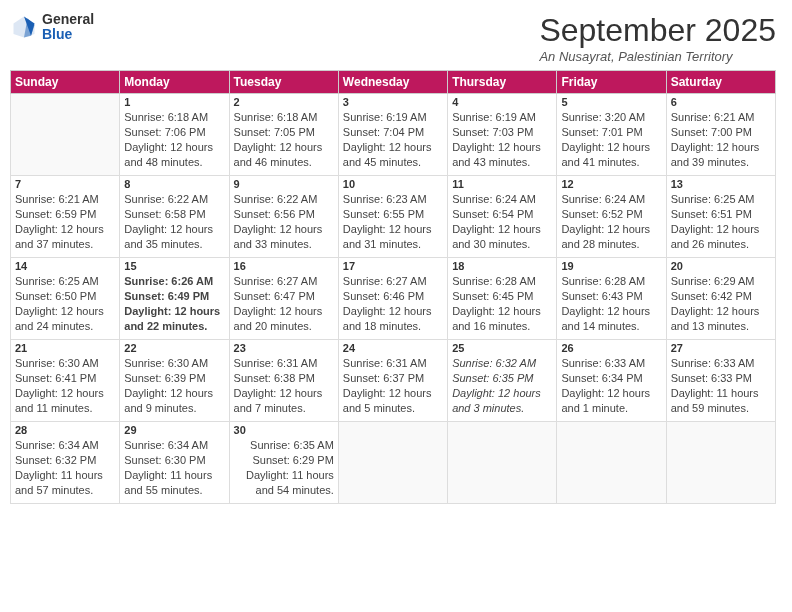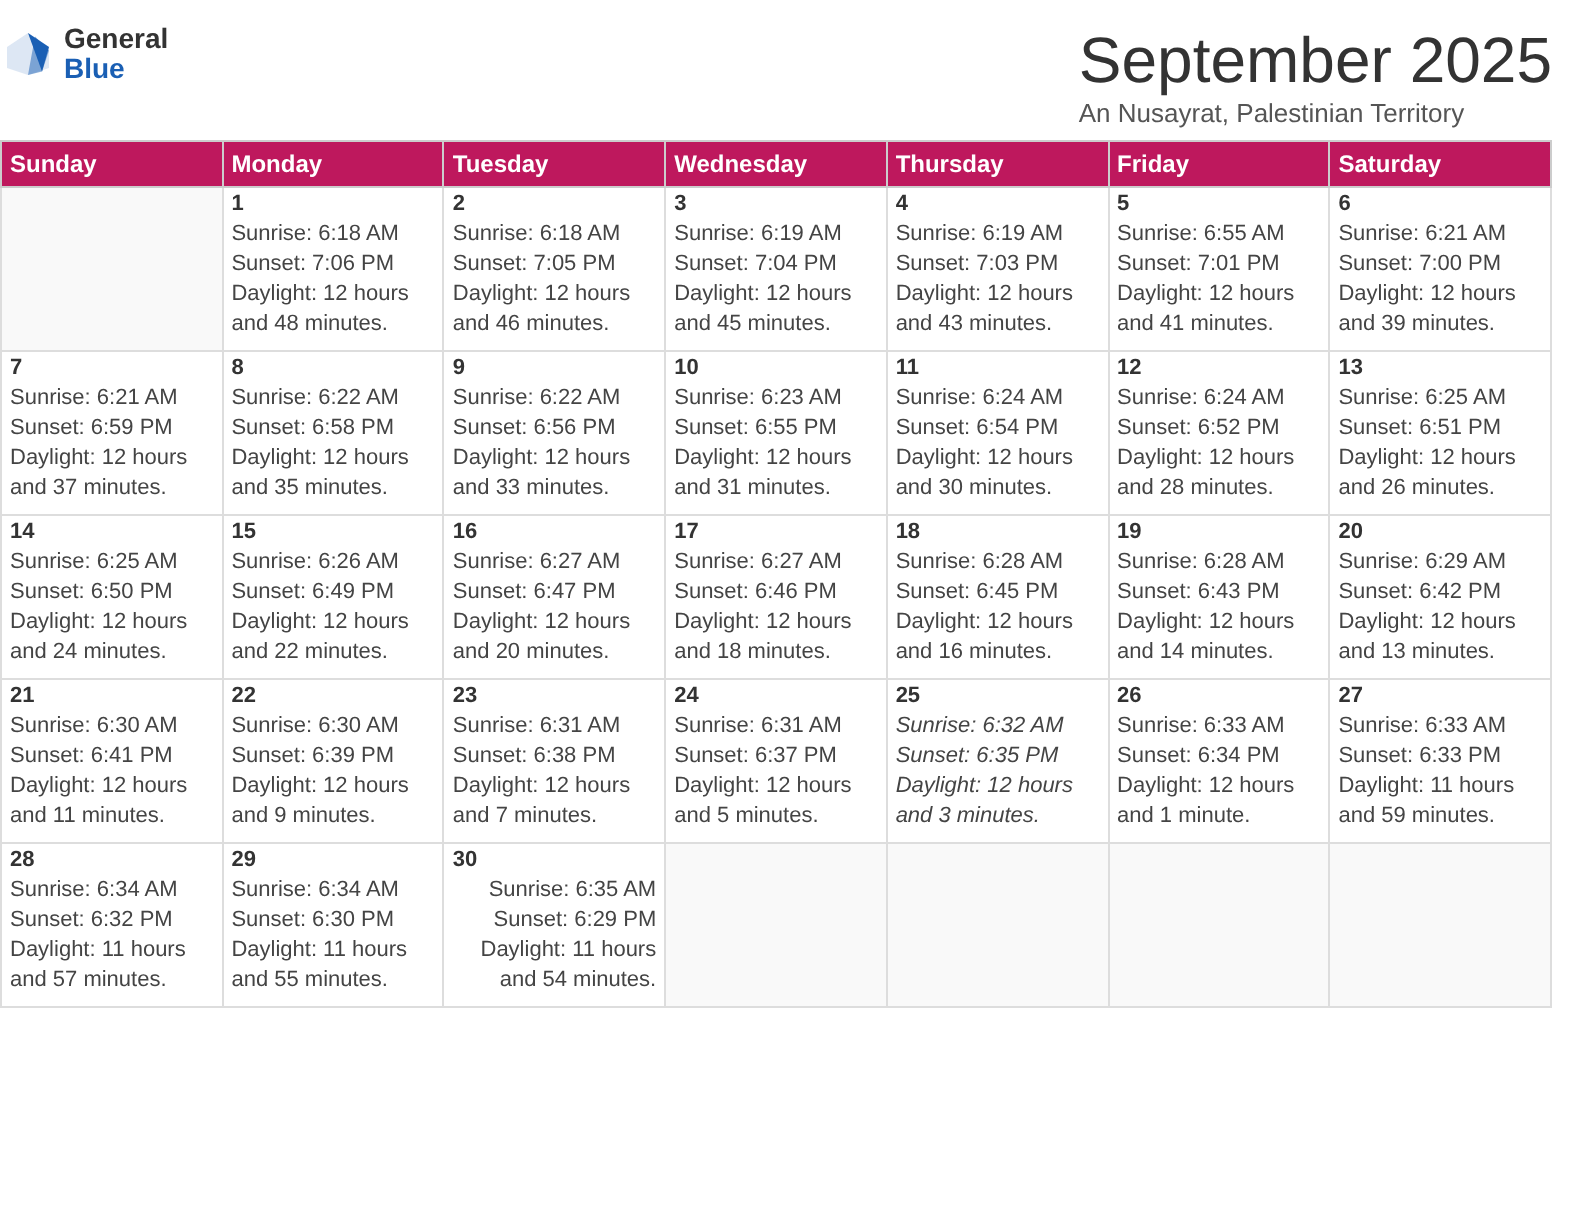--- a/index.html
+++ b/index.html
@@ -6,21 +6,21 @@
     body {
       font-family: Arial, sans-serif;
       background: #fff;
       width: 792px;
       height: 612px;
       overflow: hidden;
     }
     .page {
       width: 792px;
       height: 512px;
-      padding: 12px 16px 8px 0;
+      padding: 12px 16px 8px 10px;
       display: flex;
       flex-direction: column;
     }
     .header {
       display: flex;
       justify-content: space-between;
       align-items: flex-start;
       margin-bottom: 6px;
     }
     .logo {
@@ -51,20 +51,21 @@
       text-align: left;
     }
     .month-title {
       font-size: 32px;
       color: #333;
       font-weight: normal;
     }
     .subtitle {
       font-size: 13px;
       color: #555;
+      font-style: italic;
     }
     .calendar {
       width: 100%;
       border-collapse: collapse;
       flex: 1;
     }
     .calendar th {
       background: #be185d;
       color: #fff;
       font-size: 12px;
@@ -152,21 +153,21 @@
 Daylight: 12 hours and 45 minutes.</div>
           </td>
           <td>
             <div class="day-num">4</div>
             <div class="day-info" style="white-space: pre-line;">Sunrise: 6:19 AM
 Sunset: 7:03 PM
 Daylight: 12 hours and 43 minutes.</div>
           </td>
           <td>
             <div class="day-num">5</div>
-            <div class="day-info" style="white-space: pre-line;">Sunrise: 6:55 AM
+            <div class="day-info" style="white-space: pre-line;">Sunrise: 3:20 AM
 Sunset: 7:01 PM
 Daylight: 12 hours and 41 minutes.</div>
           </td>
           <td>
             <div class="day-num">6</div>
             <div class="day-info" style="white-space: pre-line;">Sunrise: 6:21 AM
 Sunset: 7:00 PM
 Daylight: 12 hours and 39 minutes.</div>
           </td>
         </tr>
@@ -216,21 +217,21 @@
         </tr>
         <tr>
           <td>
             <div class="day-num">14</div>
             <div class="day-info" style="white-space: pre-line;">Sunrise: 6:25 AM
 Sunset: 6:50 PM
 Daylight: 12 hours and 24 minutes.</div>
           </td>
           <td>
             <div class="day-num">15</div>
-            <div class="day-info" style="white-space: pre-line;">Sunrise: 6:26 AM
+            <div class="day-info" style="white-space: pre-line; font-weight: bold;">Sunrise: 6:26 AM
 Sunset: 6:49 PM
 Daylight: 12 hours and 22 minutes.</div>
           </td>
           <td>
             <div class="day-num">16</div>
             <div class="day-info" style="white-space: pre-line;">Sunrise: 6:27 AM
 Sunset: 6:47 PM
 Daylight: 12 hours and 20 minutes.</div>
           </td>
           <td>

